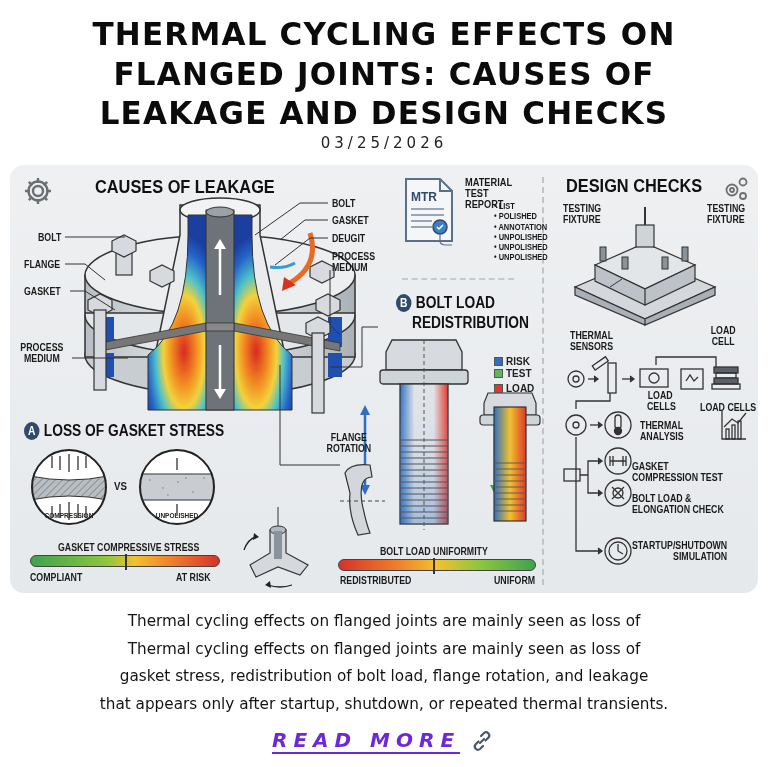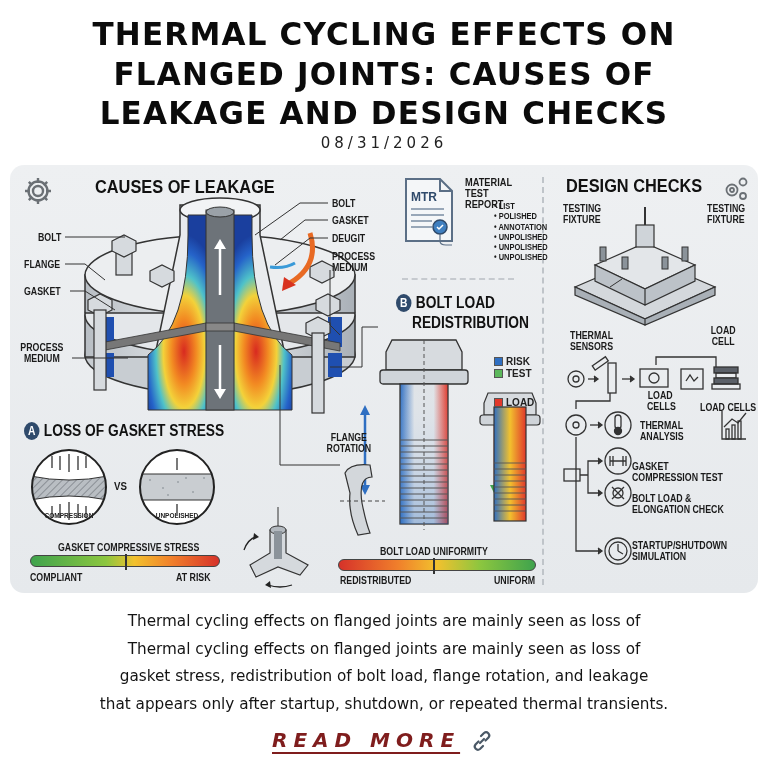--- a/index.html
+++ b/index.html
@@ -52,34 +52,34 @@
   .legend-item i { display: inline-block; width: 9px; height: 9px; margin-right: 3px; vertical-align: -1px; border: 1px solid #555; }
 
   .summary {
     position: absolute; left: 0; top: 607px; width: 768px; text-align: center;
     font-family: "DejaVu Sans", sans-serif; font-size: 16.4px; line-height: 27.5px; color: #141414;
     transform: scaleX(0.93); transform-origin: center top;
   }
   .summary span { display: block; white-space: nowrap; }
   .readmore {
     position: absolute; left: 272px; top: 728px; font-family: "DejaVu Sans", sans-serif;
-    font-weight: 700; font-style: italic; font-size: 20px; letter-spacing: 6px; color: #7f1d1d;
+    font-weight: 700; font-style: italic; font-size: 20px; letter-spacing: 6px; color: #6d28d9;
     text-decoration: underline; text-decoration-thickness: 2px; text-underline-offset: 5px; cursor: pointer;
   }
   .link-icon { position: absolute; left: 470px; top: 729px; width: 24px; height: 24px; }
 </style>
 </head>
 <body>
 
 <div class="title">
   <span>THERMAL CYCLING EFFECTS ON</span>
   <span>FLANGED JOINTS: CAUSES OF</span>
   <span>LEAKAGE AND DESIGN CHECKS</span>
 </div>
-<div class="date">08/31/2026</div>
+<div class="date">03/25/2026</div>
 
 <div class="panel">
 
   <div class="dashv" style="left:532px; top:12px; height:408px;"></div>
   <div class="dashh" style="left:392px; top:113px; width:112px;"></div>
 
   <svg style="left:12px; top:10px;" width="32" height="32" viewBox="0 0 32 32">
     <g fill="none" stroke="#6b7075" stroke-width="2.4">
       <circle cx="16" cy="16" r="5"></circle>
       <path d="M16 3 v5 M16 24 v5 M3 16 h5 M24 16 h5 M6.8 6.8 l3.5 3.5 M21.7 21.7 l3.5 3.5 M6.8 25.2 l3.5 -3.5 M21.7 10.3 l3.5 -3.5"></path>
@@ -239,21 +239,21 @@
     <path d="M8 0 H52 L56 10 V22 H4 V10 Z" fill="#d7dbdf" stroke="#333" stroke-width="1.2"></path>
     <rect x="0" y="22" width="60" height="10" rx="3" fill="#cfd4d9" stroke="#333" stroke-width="1.2"></rect>
     <rect x="14" y="14" width="32" height="114" fill="url(#sbolt)" stroke="#333" stroke-width="1.2"></rect>
     <g stroke="#555" stroke-width="0.9">
         <path d="M14 70 H46 M14 76 H46 M14 82 H46 M14 88 H46 M14 94 H46 M14 100 H46 M14 106 H46 M14 112 H46 M14 118 H46"></path>
       </g>
   </svg>
 
   <div class="legend-item" style="left:484px; top:191px;"><i style="background:#2f6fc2"></i><span>RISK</span></div>
   <div class="legend-item" style="left:484px; top:203px;"><i style="background:#5cb85c"></i><span>TEST</span></div>
-  <div class="legend-item" style="left:484px; top:232px;"><i style="background:#e0382b"></i><span>LOAD</span></div>
+  <div class="legend-item" style="left:484px; top:218px;"><i style="background:#e0382b"></i><span>LOAD</span></div>
 
   <div class="lbl" style="left:316px; top:267px; width:52px; white-space:normal; text-align:center;">FLANGE ROTATION</div>
   <svg style="left:330px; top:298px;" width="45" height="75" viewBox="0 0 45 75">
     <path d="M5 10 Q10 0 30 2 L32 14 Q18 14 22 40 Q26 60 30 70 L18 72 Q8 50 10 30 Z" fill="#d3d7db" stroke="#333" stroke-width="1.2"></path>
     <path d="M0 38 H45" stroke="#444" stroke-dasharray="4 3"></path>
   </svg>
   <svg style="left:260px; top:160px;" width="110" height="155" viewBox="0 0 110 155">
     <path d="M108 2 H92 V42 H60" stroke="#333" fill="none"></path>
     <path d="M10 40 V140 H70" stroke="#333" fill="none"></path>
   </svg>
@@ -420,21 +420,21 @@
   <div class="lbl" style="left:630px; top:255px; width:50px; white-space:normal;">THERMAL ANALYSIS</div>
 
   <div style="position:absolute; left:622px; top:296px; cursor:pointer;">
     <div class="lbl" style="position:static;">GASKET</div>
     <div class="lbl" style="position:static;">COMPRESSION TEST</div>
   </div>
   <div style="position:absolute; left:622px; top:328px; cursor:pointer;">
     <div class="lbl" style="position:static;">BOLT LOAD &amp;</div>
     <div class="lbl" style="position:static;">ELONGATION CHECK</div>
   </div>
-  <div style="position:absolute; left:622px; top:375px; cursor:pointer;">
+  <div style="position:absolute; left:622px; top:375px; cursor:pointer;text-align:right;">
     <div class="lbl" style="position:static;">STARTUP/SHUTDOWN</div>
     <div class="lbl" style="position:static;">SIMULATION</div>
   </div>
 </div>
 
 <div class="summary">
   <span>Thermal cycling effects on flanged joints are mainly seen as loss of</span>
   <span>Thermal cycling effects on flanged joints are mainly seen as loss of</span>
   <span>gasket stress, redistribution of bolt load, flange rotation, and leakage</span>
   <span>that appears only after startup, shutdown, or repeated thermal transients.</span>

